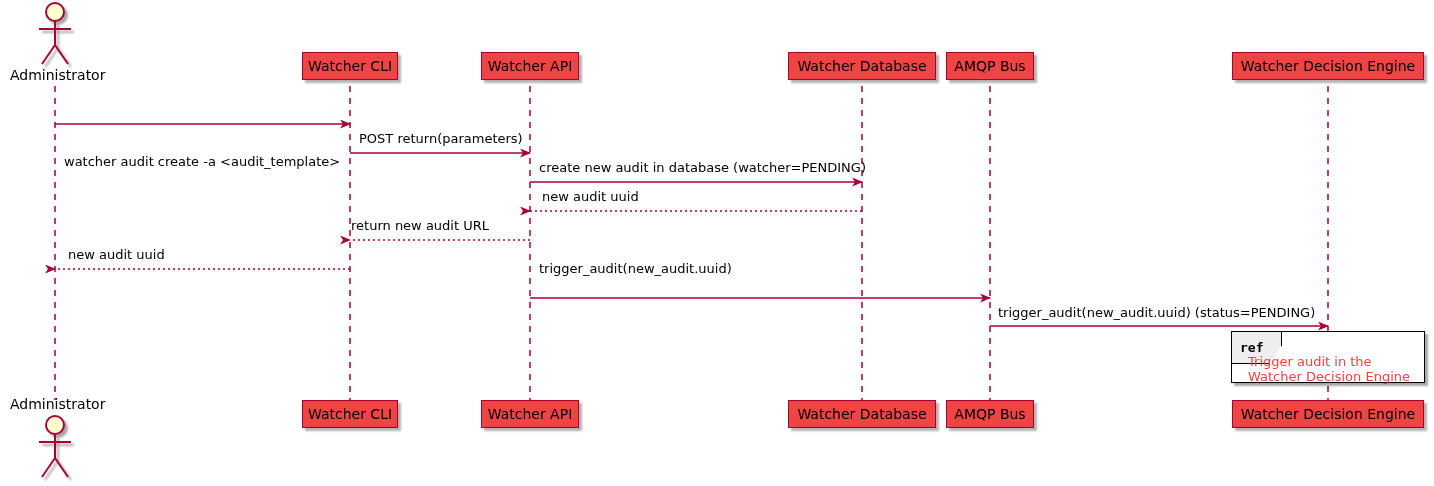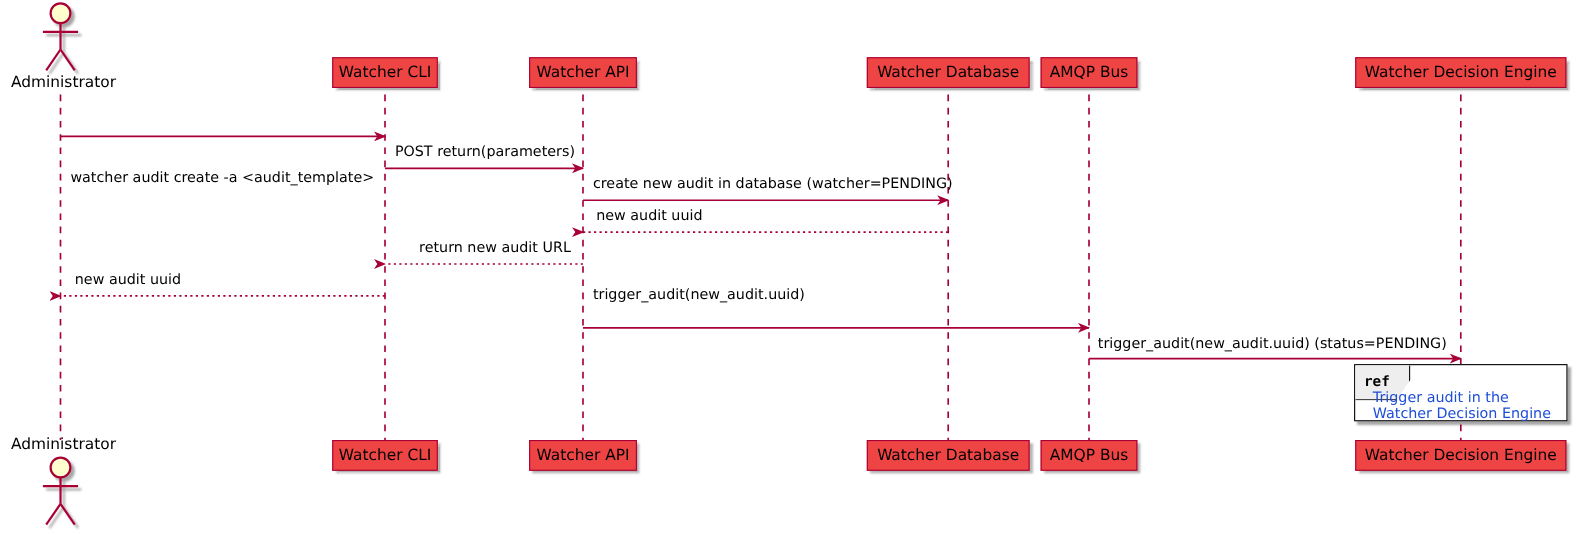--- a/index.html
+++ b/index.html
@@ -73,21 +73,21 @@
     padding-left: 8px;
     padding-right: 18px;
     color: #000000;
     clip-path: polygon(0 0, 100% 0, 100% 40%, 74% 100%, 0 100%);
   }
   .ref-text {
     position: absolute;
     left: 16px;
     top: 22px;
     font-size: 13px;
-    color: #1d4ed8;
+    color: #ef4444;
     line-height: 15px;
     white-space: pre;
   }
 </style>
 </head>
 <body>
 
 <div id="diagram">
   <svg id="diagram-svg" width="1434" height="486" style="position:absolute;left:0;top:0;">
     <defs>
@@ -148,21 +148,21 @@
       <div class="participant-box" style="left: 946px; top: 52px; width: 88px;">AMQP Bus</div>
       <div class="participant-box" style="left: 946px; top: 400px; width: 88px;">AMQP Bus</div>
       <div class="participant-box" style="left: 1232px; top: 52px; width: 192px;">Watcher Decision Engine</div>
       <div class="participant-box" style="left: 1232px; top: 400px; width: 192px;">Watcher Decision Engine</div>
     </div>
   <div id="labels">
       <div class="msg-label" style="left: 64px; top: 119px; margin-top: 36px;">watcher audit create -a &lt;audit_template&gt;</div>
       <div class="msg-label" style="left: 359px; top: 132px;">POST return(parameters)</div>
       <div class="msg-label" style="left: 539px; top: 161px;">create new audit in database (watcher=PENDING)</div>
       <div class="msg-label" style="left: 542px; top: 190px;">new audit uuid</div>
-      <div class="msg-label" style="left: 381px; top: 219px;">return new audit URL</div>
+      <div class="msg-label" style="left: 351px; top: 219px;">return new audit URL</div>
       <div class="msg-label" style="left: 68px; top: 248px;">new audit uuid</div>
       <div class="msg-label" style="left: 539px; top: 262px;">trigger_audit(new_audit.uuid)</div>
       <div class="msg-label" style="left: 998px; top: 306px;">trigger_audit(new_audit.uuid) (status=PENDING)</div>
     </div>
 
   <div class="ref-box" id="ref-box" style="left: 1231px; top: 331px; width: 194px; height: 52px;">
     <div class="ref-tab" id="ref-tab">ref</div>
     <div class="ref-text" id="ref-text">Trigger audit in the
 Watcher Decision Engine</div>
   </div>

